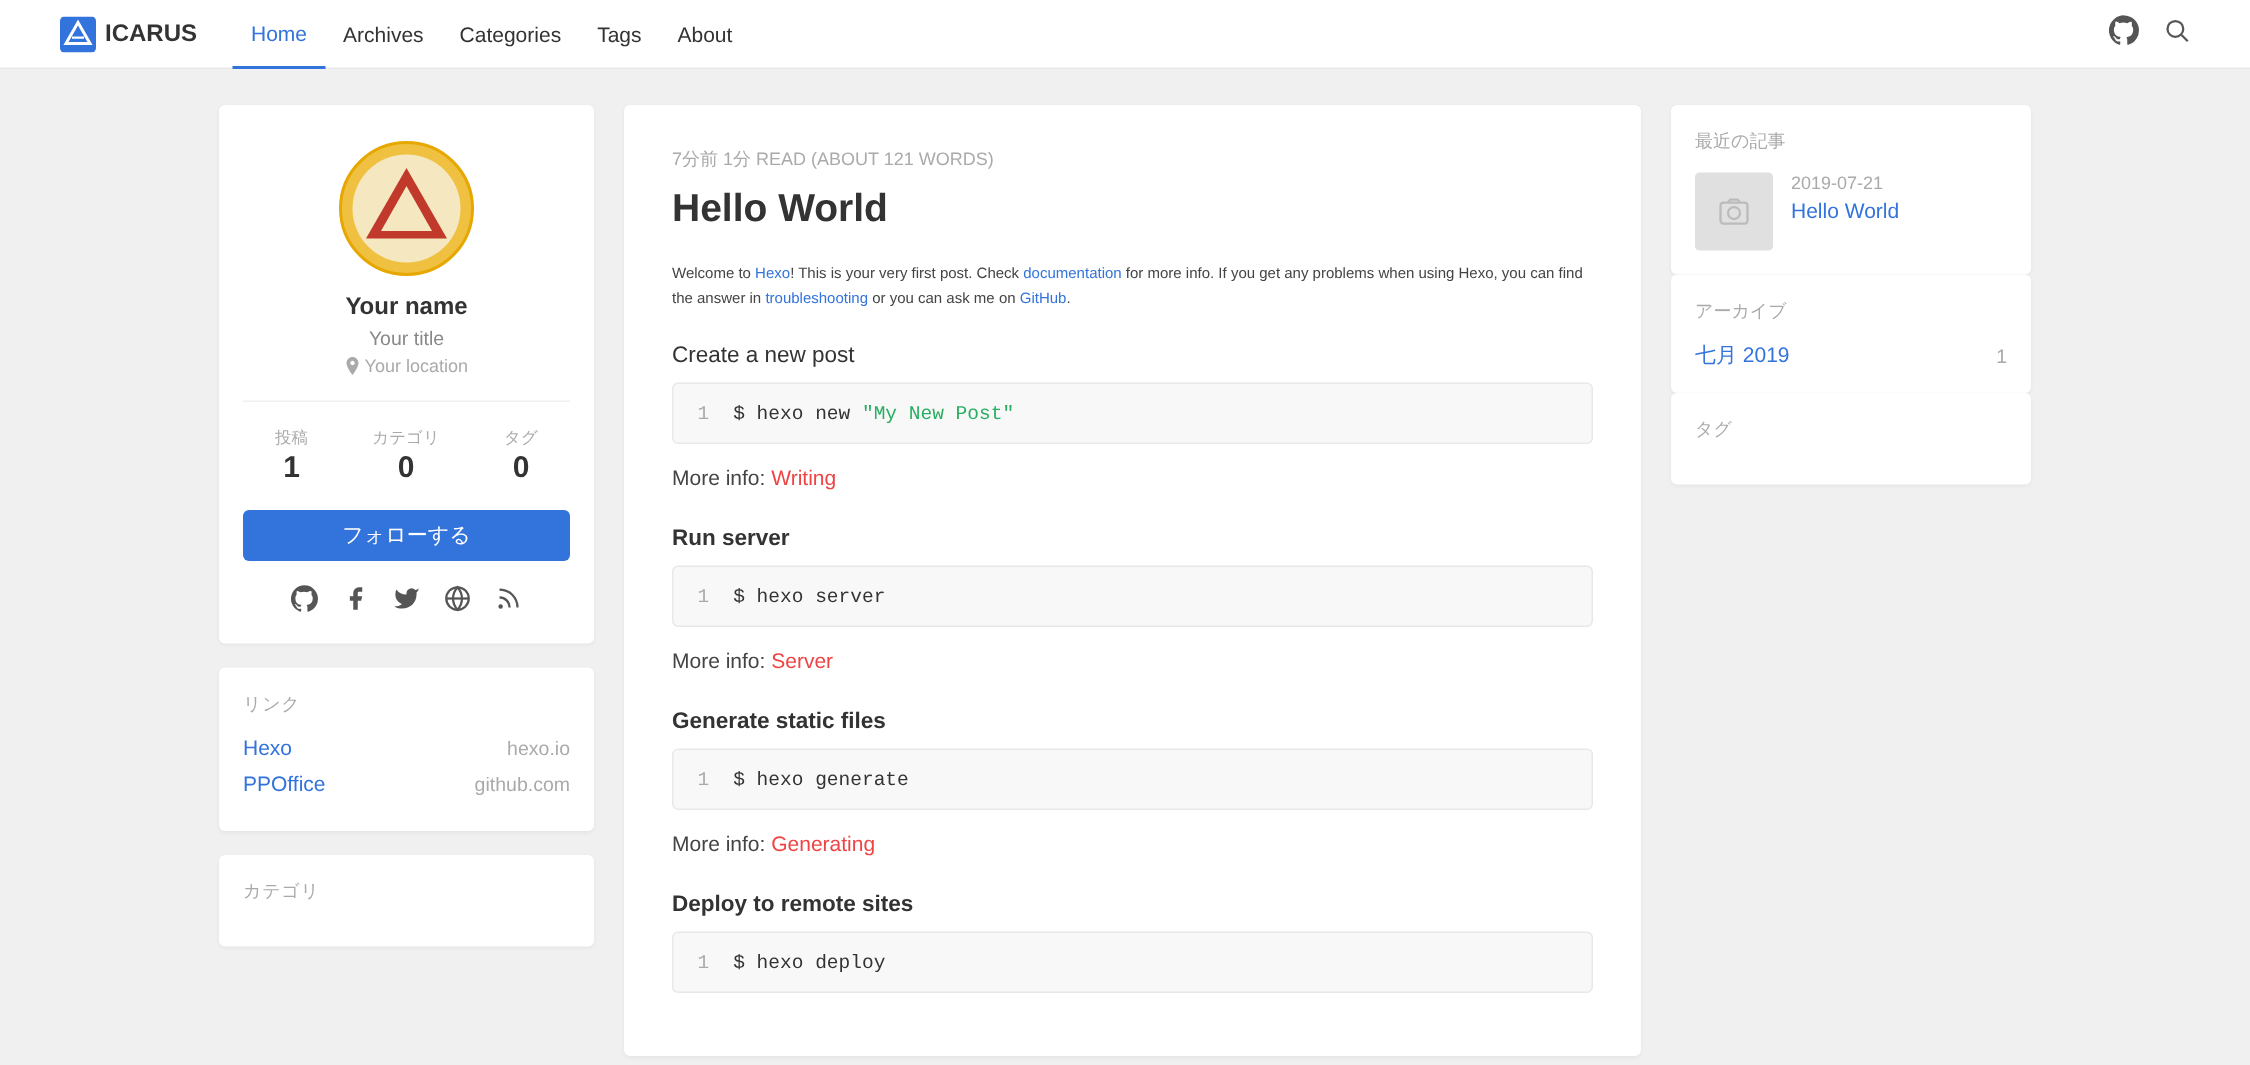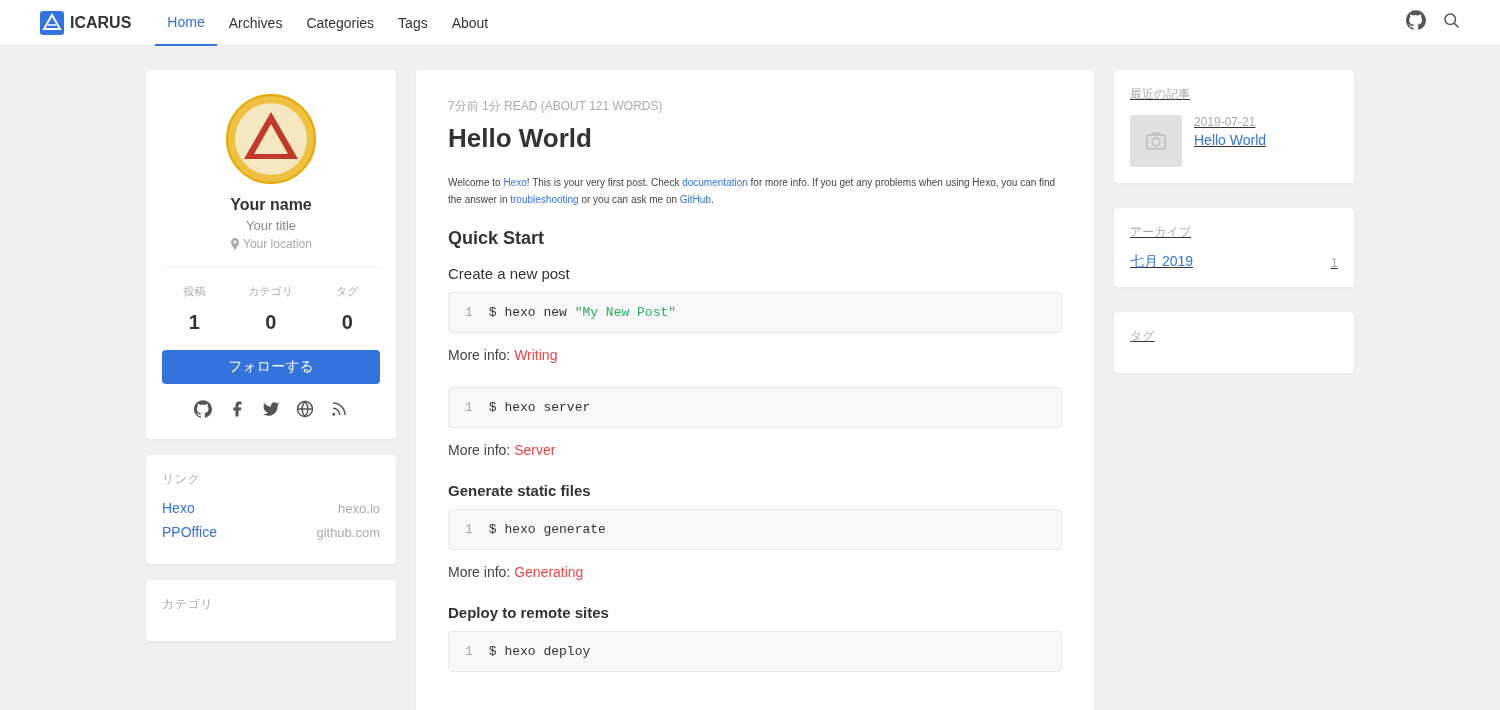--- a/index.html
+++ b/index.html
@@ -120,21 +120,21 @@
       justify-content: space-around;
       width: 100%;
       margin-bottom: 16px;
       border-top: 1px solid #f0f0f0;
       padding-top: 16px;
     }
     .stat-item {
       display: flex;
       flex-direction: column;
       align-items: center;
-      gap: 12px;
+      gap: 2px;
     }
     .stat-label {
       font-size: 11px;
       color: #aaa;
     }
     .stat-value {
       font-size: 20px;
       font-weight: 600;
       color: #333;
     }
@@ -258,22 +258,21 @@
       margin-bottom: 24px;
     }
     .more-info a { color: #ef4444; text-decoration: none; }
 
     
     .right-sidebar {
       width: 240px;
       flex-shrink: 0;
       display: flex;
       flex-direction: column;
-      gap: 25px;
-      text-decoration: underline;
+      gap: 0;
     }
 
     .sidebar-widget {
       background: #fff;
       border-radius: 4px;
       padding: 16px;
       box-shadow: 0 1px 3px rgba(0,0,0,0.05);
     }
     .widget-title {
       font-size: 12px;
@@ -457,29 +456,29 @@
   </aside>
 
   <main class="main-content">
     <div class="article-card">
       <div class="article-meta">7分前   1分 READ (ABOUT 121 WORDS)</div>
       <h1 class="article-title">Hello World</h1>
       <p class="article-intro">
         Welcome to <a>Hexo</a>! This is your very first post. Check <a>documentation</a> for more info. If you get any problems when using Hexo, you can find the answer in <a>troubleshooting</a> or you can ask me on <a>GitHub</a>.
       </p>
 
-      <h2 class="article-section-title">Quick Start</h2>
 
       <h3 style="font-size:15px;font-weight:400;color:#333;margin-bottom:10px;">Create a new post</h3>
       <div class="code-block">
         <span class="code-line-num">1</span>
         <span class="code-content">$ hexo new <span class="str">"My New Post"</span></span>
       </div>
       <div class="more-info">More info: <a>Writing</a></div>
 
+      <h3 style="font-size:15px;font-weight:600;color:#333;margin-bottom:10px;">Run server</h3>
       <div class="code-block">
         <span class="code-line-num">1</span>
         <span class="code-content">$ hexo server</span>
       </div>
       <div class="more-info">More info: <a>Server</a></div>
 
       <h3 style="font-size:15px;font-weight:600;color:#333;margin-bottom:10px;">Generate static files</h3>
       <div class="code-block">
         <span class="code-line-num">1</span>
         <span class="code-content">$ hexo generate</span>

